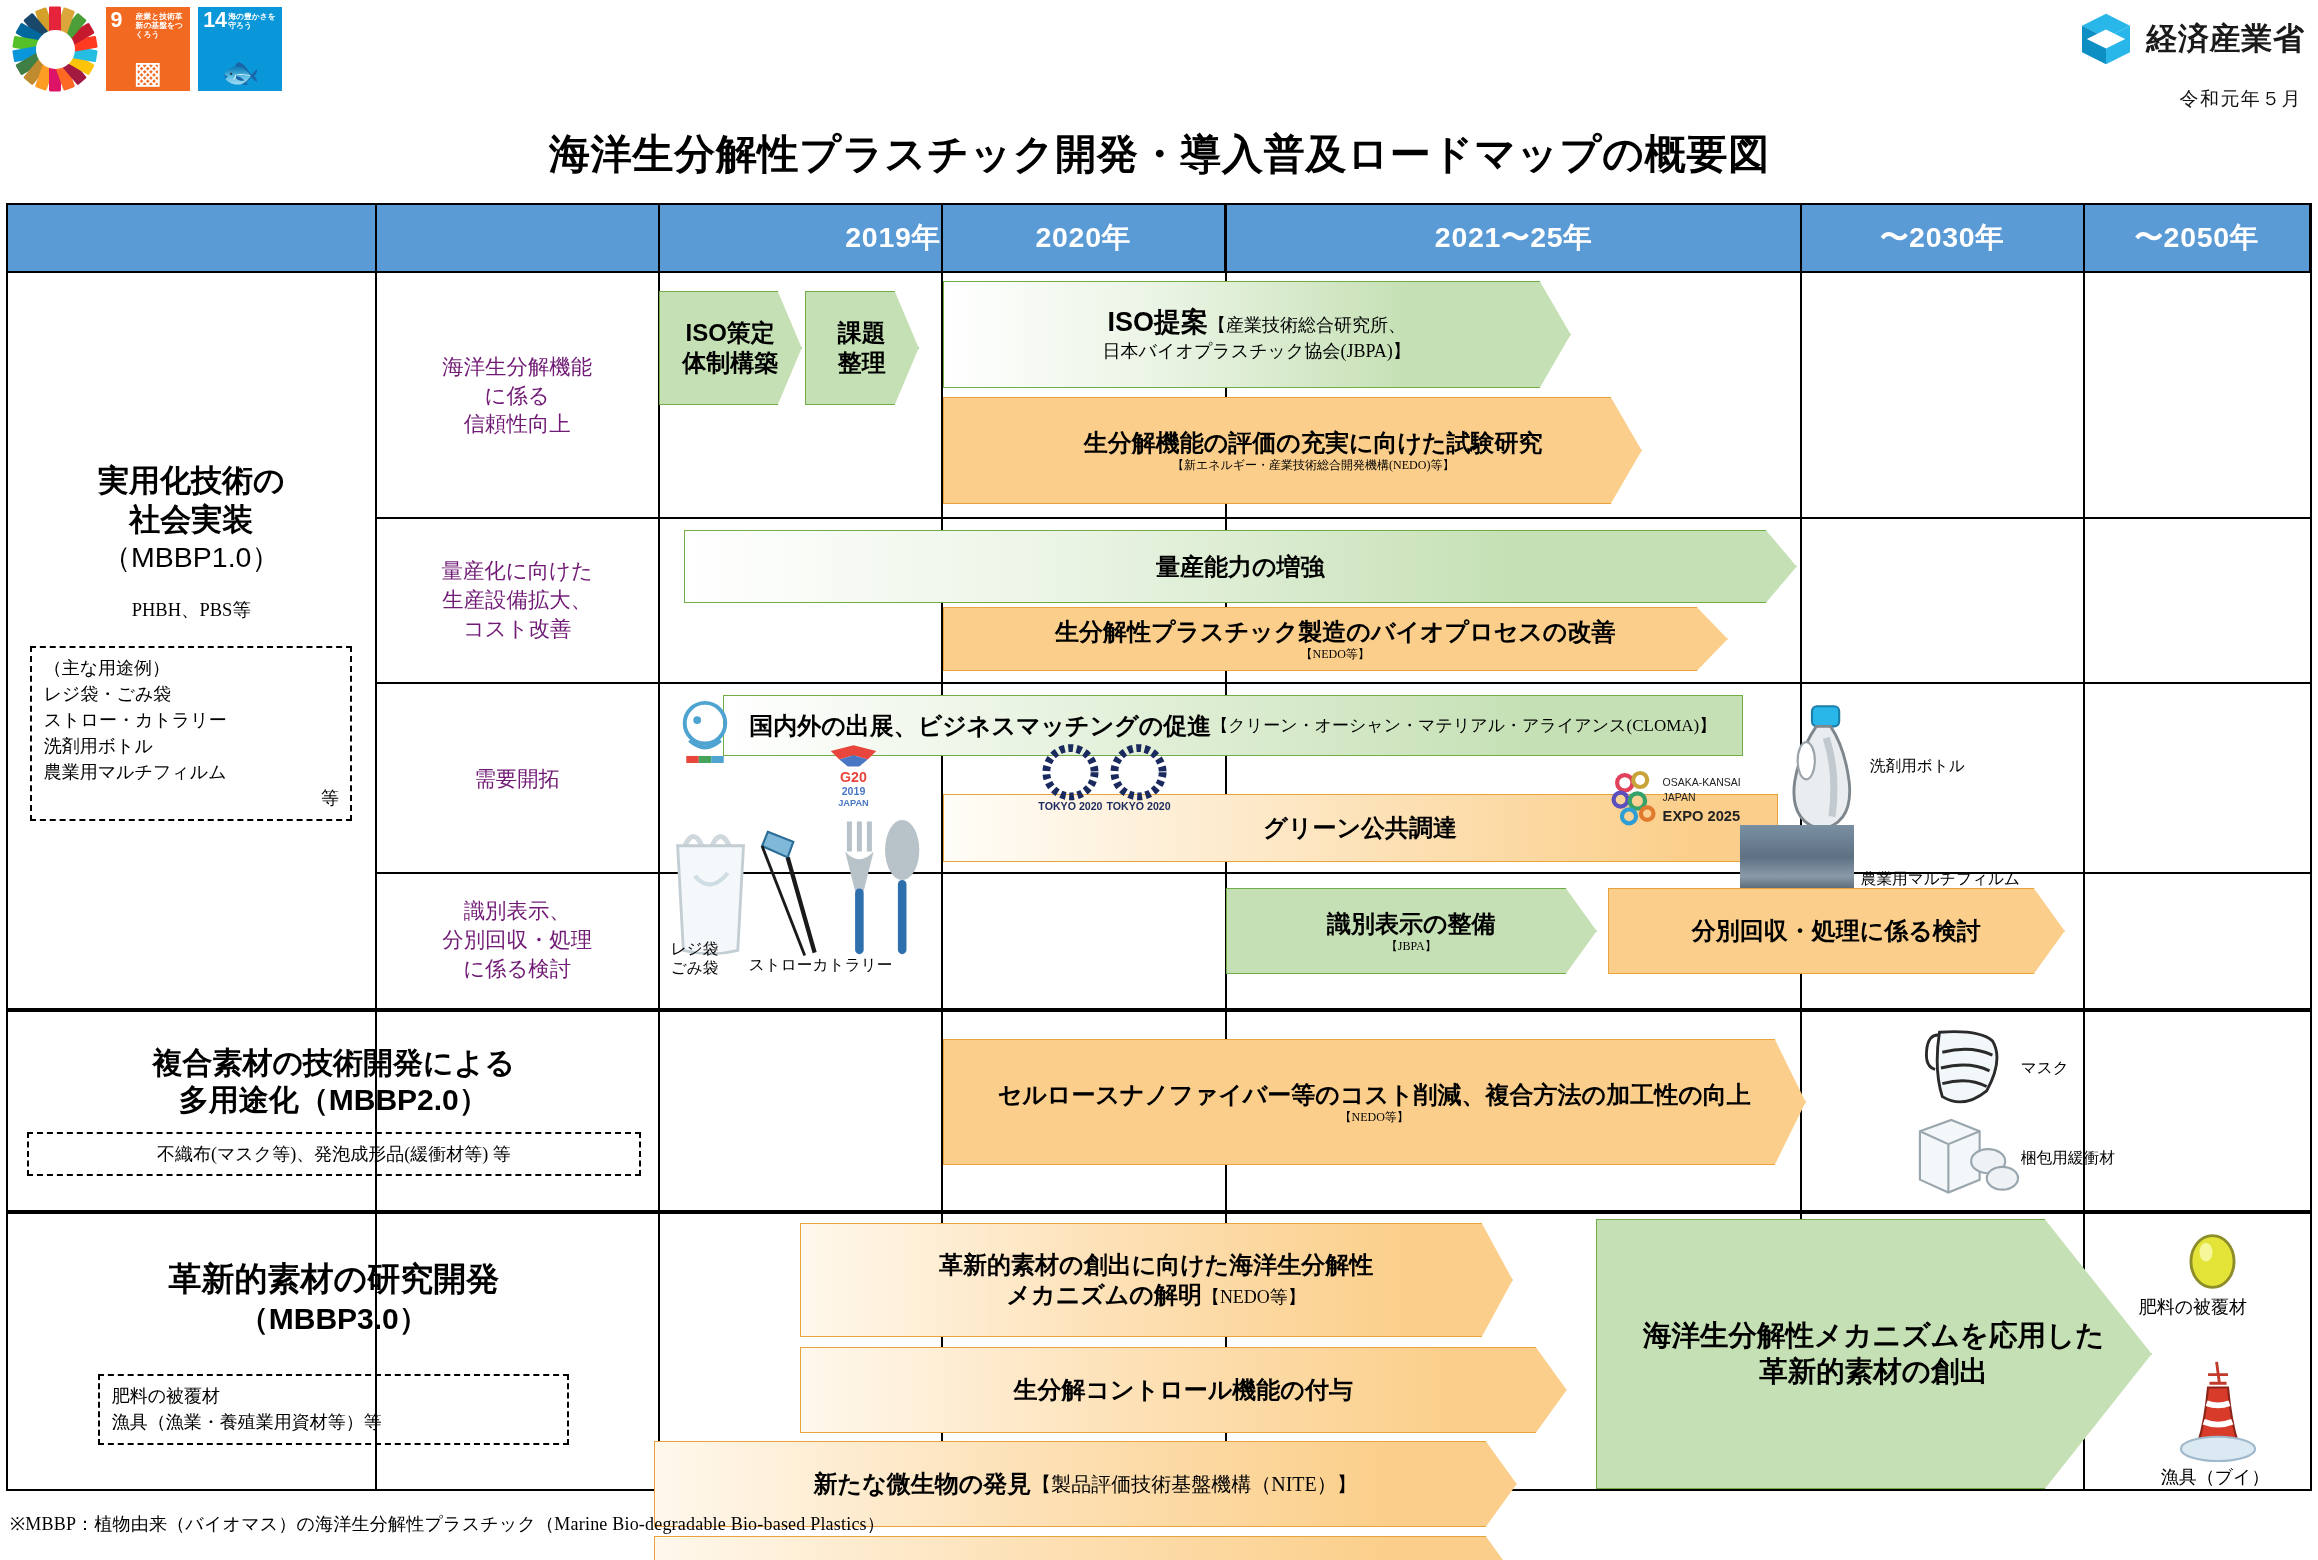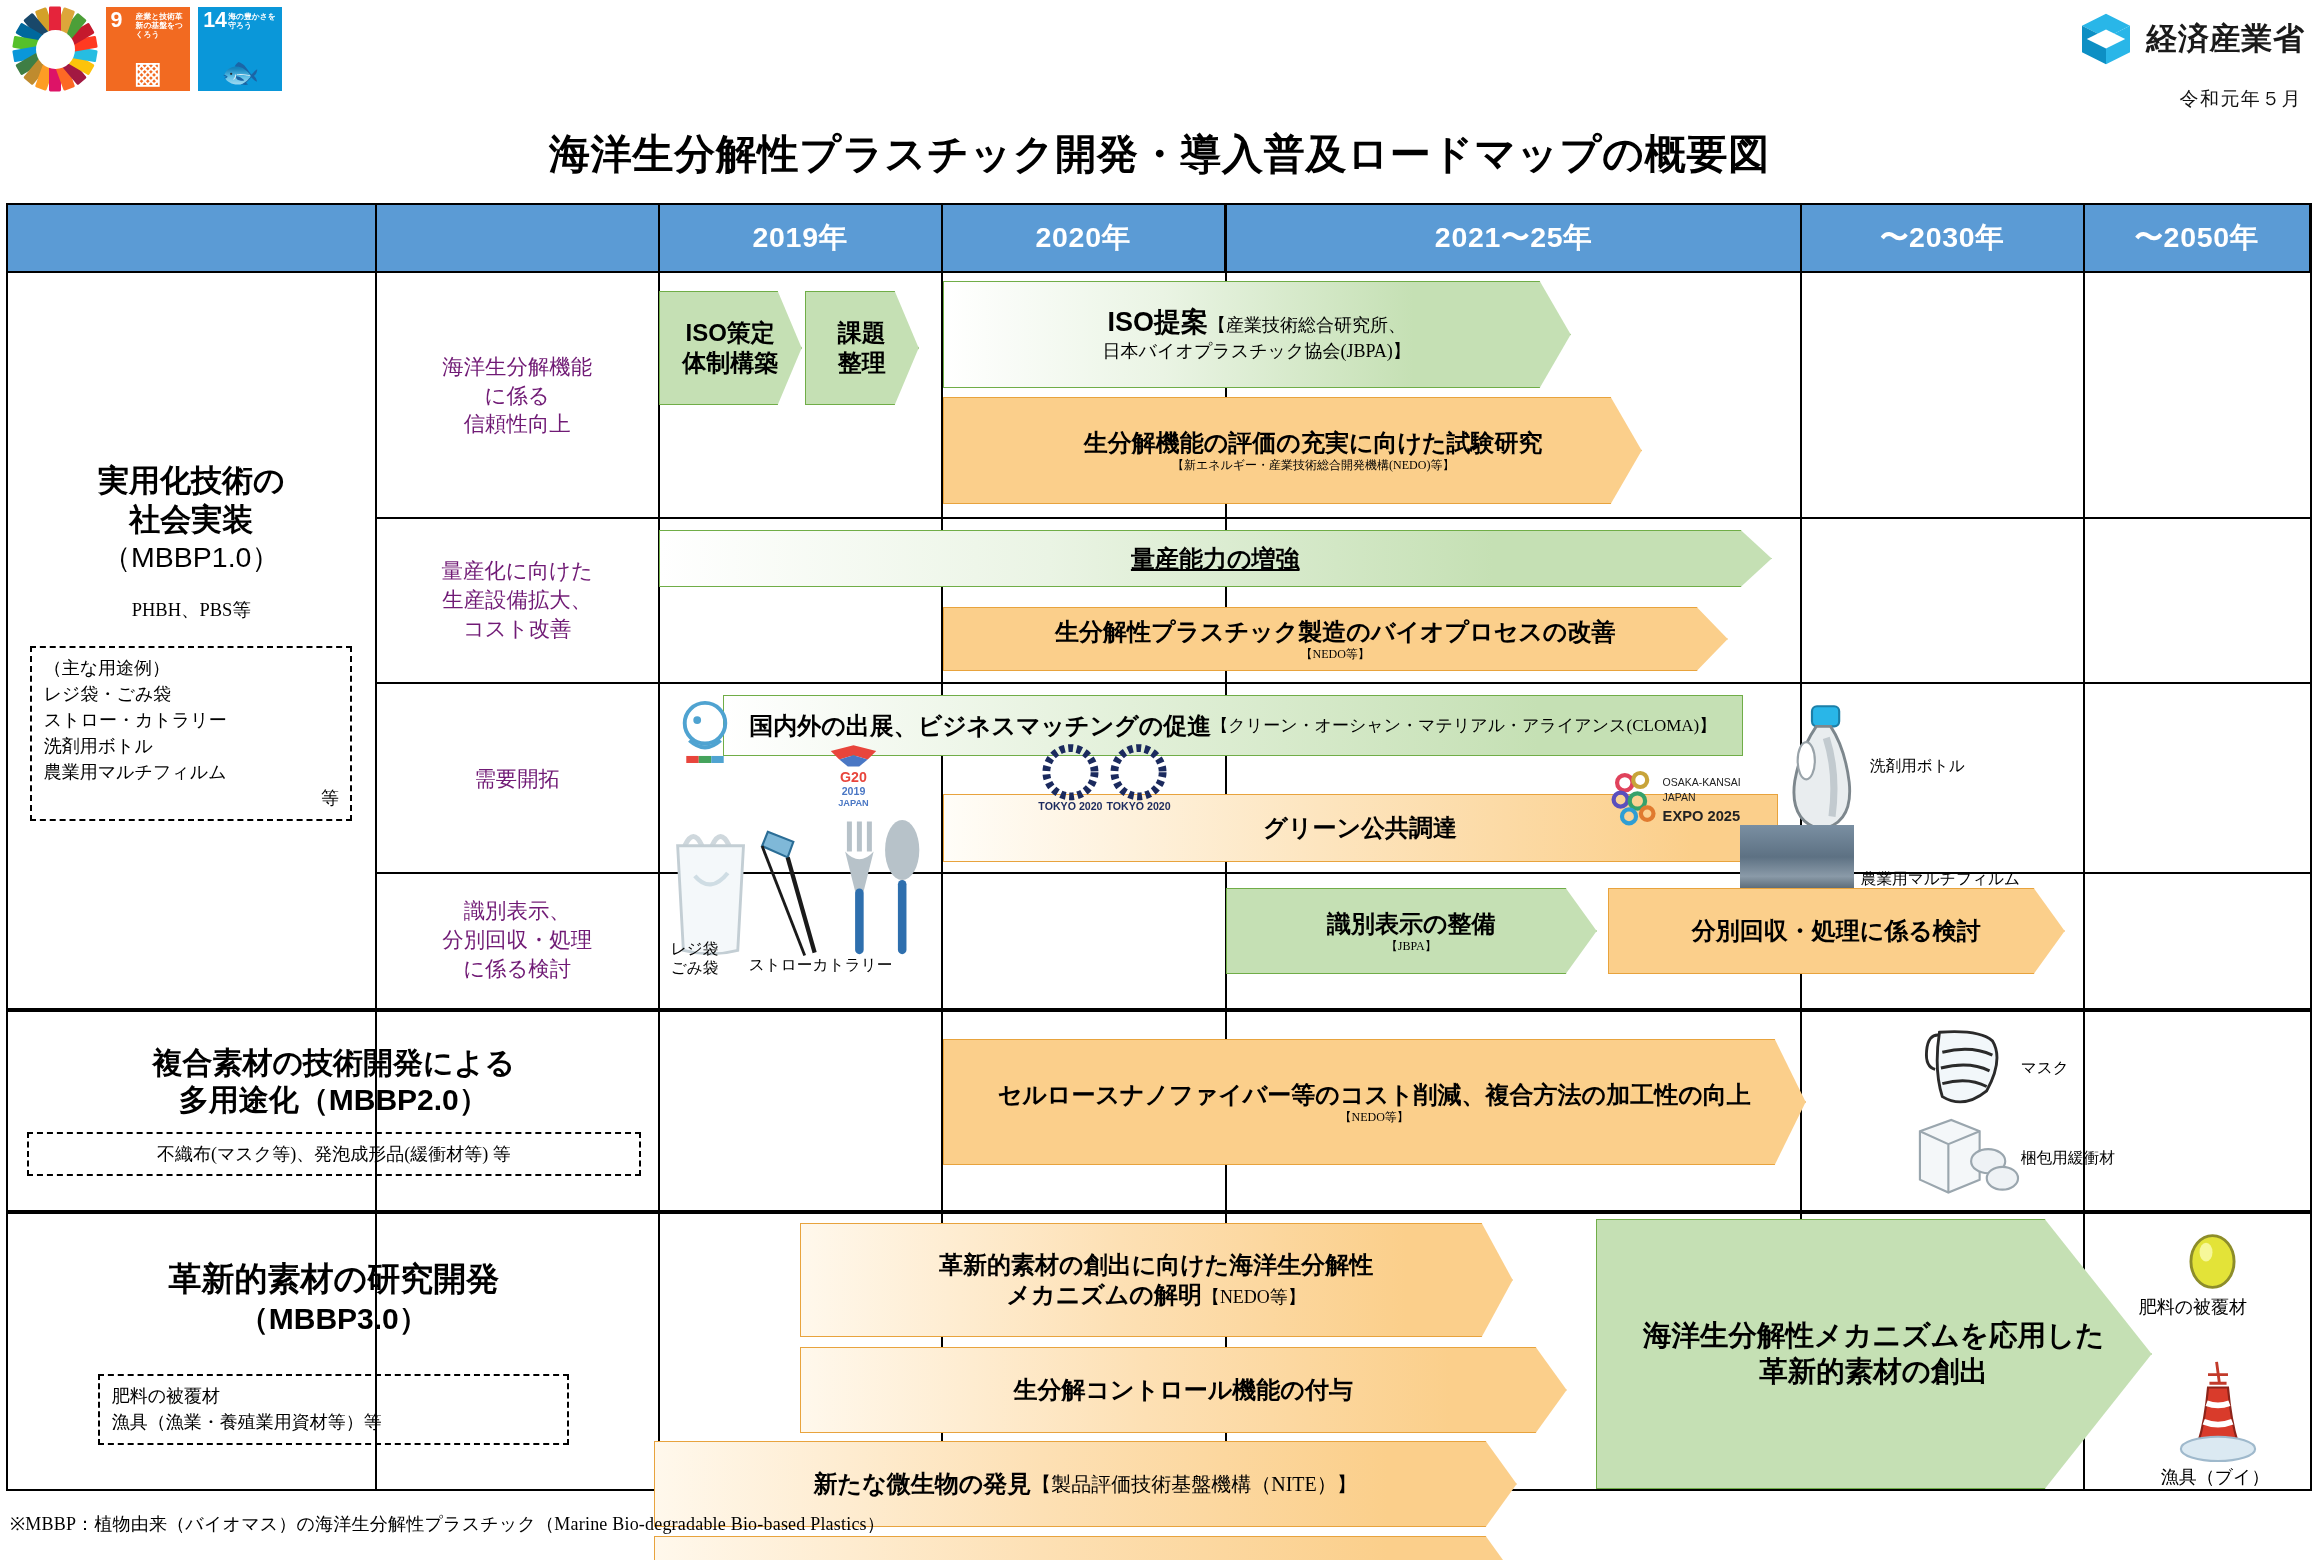--- a/index.html
+++ b/index.html
@@ -140,21 +140,21 @@
   <div class="meti-date">令和元年５月</div>
 
   <div class="doc-title">海洋生分解性プラスチック開発・導入普及ロードマップの概要図</div>
 
   <div class="grid">
 
     <div class="cell" style="left:0;top:0;width:2306px;height:1288px;"></div>
 
     <div class="hdr cell" style="left:0;top:0;width:371px;height:70px;"></div>
     <div class="hdr cell" style="left:369px;top:0;width:285px;height:70px;"></div>
-    <div class="hdr cell" style="left:652px;top:0;width:285px;height:70px;">
+    <div class="hdr cell" style="left:652px;top:0;width:285px;height:70px;justify-content:flex-end;">
       <span>2019年</span>
     </div>
     <div class="hdr cell" style="left:935px;top:0;width:285px;height:70px;">
       <span>2020年</span>
     </div>
     <div class="hdr cell" style="left:1219px;top:0;width:578px;height:70px;">
       <span>2021〜25年</span>
     </div>
     <div class="hdr cell" style="left:1794px;top:0;width:285px;height:70px;">
       <span>〜2030年</span>
@@ -231,21 +231,21 @@
       <div class="t1">
         <span style="font-size:27px">ISO提案</span><span class="t1s">【産業技術総合研究所、</span>
       </div>
       <div class="t1s">日本バイオプラスチック協会(JBPA)】</div>
     </div>
     <div class="arrow o-arrow" style="left:937px;top:194px;width:699px;height:107px;padding-left:42px;">
       <div class="t1">生分解機能の評価の充実に向けた試験研究</div>
       <div class="t2">【新エネルギー・産業技術総合開発機構(NEDO)等】</div>
     </div>
 
-    <div class="arrow g-arrow-grad" style="left:653px;top:327px;width:1113px;height:57px;text-decoration:underline;">
+    <div class="arrow g-arrow-grad" style="left:678px;top:327px;width:1113px;height:73px;">
       <div class="t1">量産能力の増強</div>
     </div>
     <div class="arrow o-arrow" style="left:937px;top:404px;width:785px;height:64px;">
       <div class="t1">生分解性プラスチック製造のバイオプロセスの改善</div>
       <div class="t2">【NEDO等】</div>
     </div>
 
     <div class="arrow g-band" style="left:717px;top:492px;width:1020px;height:61px;flex-direction:row;">
       <span class="t1">国内外の出展、ビジネスマッチングの促進</span>
       <span class="t1s" style="font-size:17px;">【クリーン・オーシャン・マテリアル・アライアンス(CLOMA)】</span>

